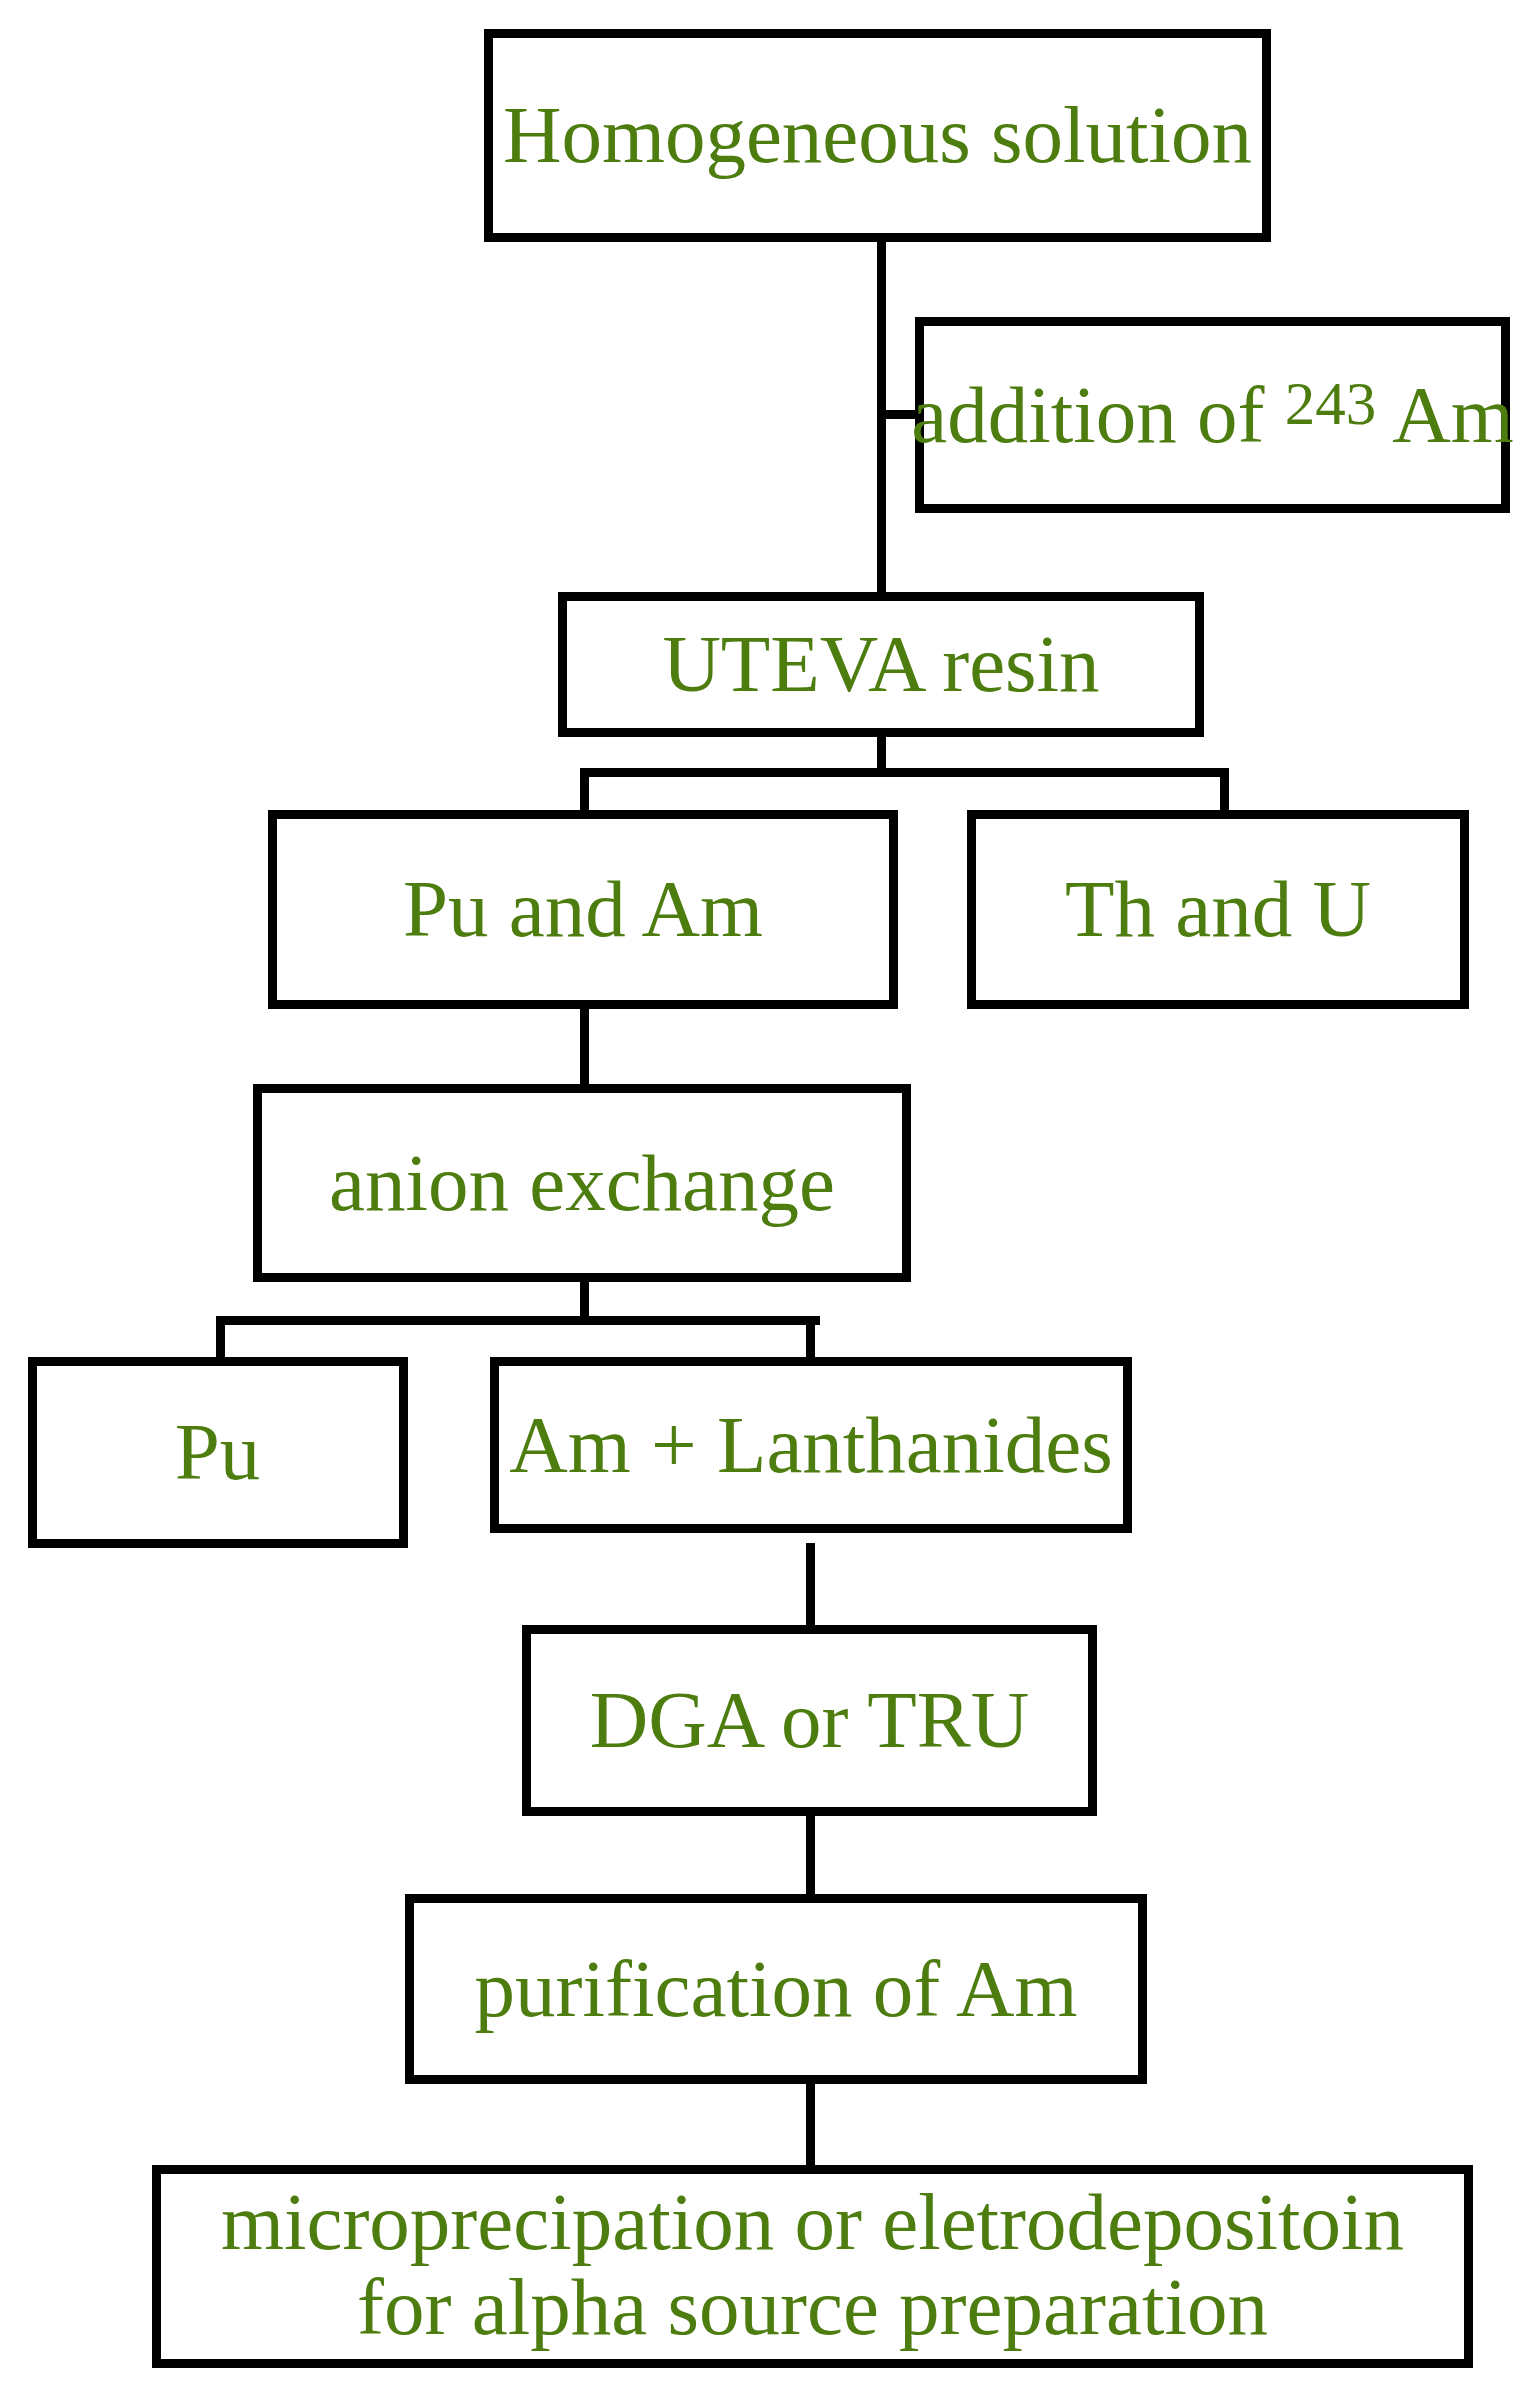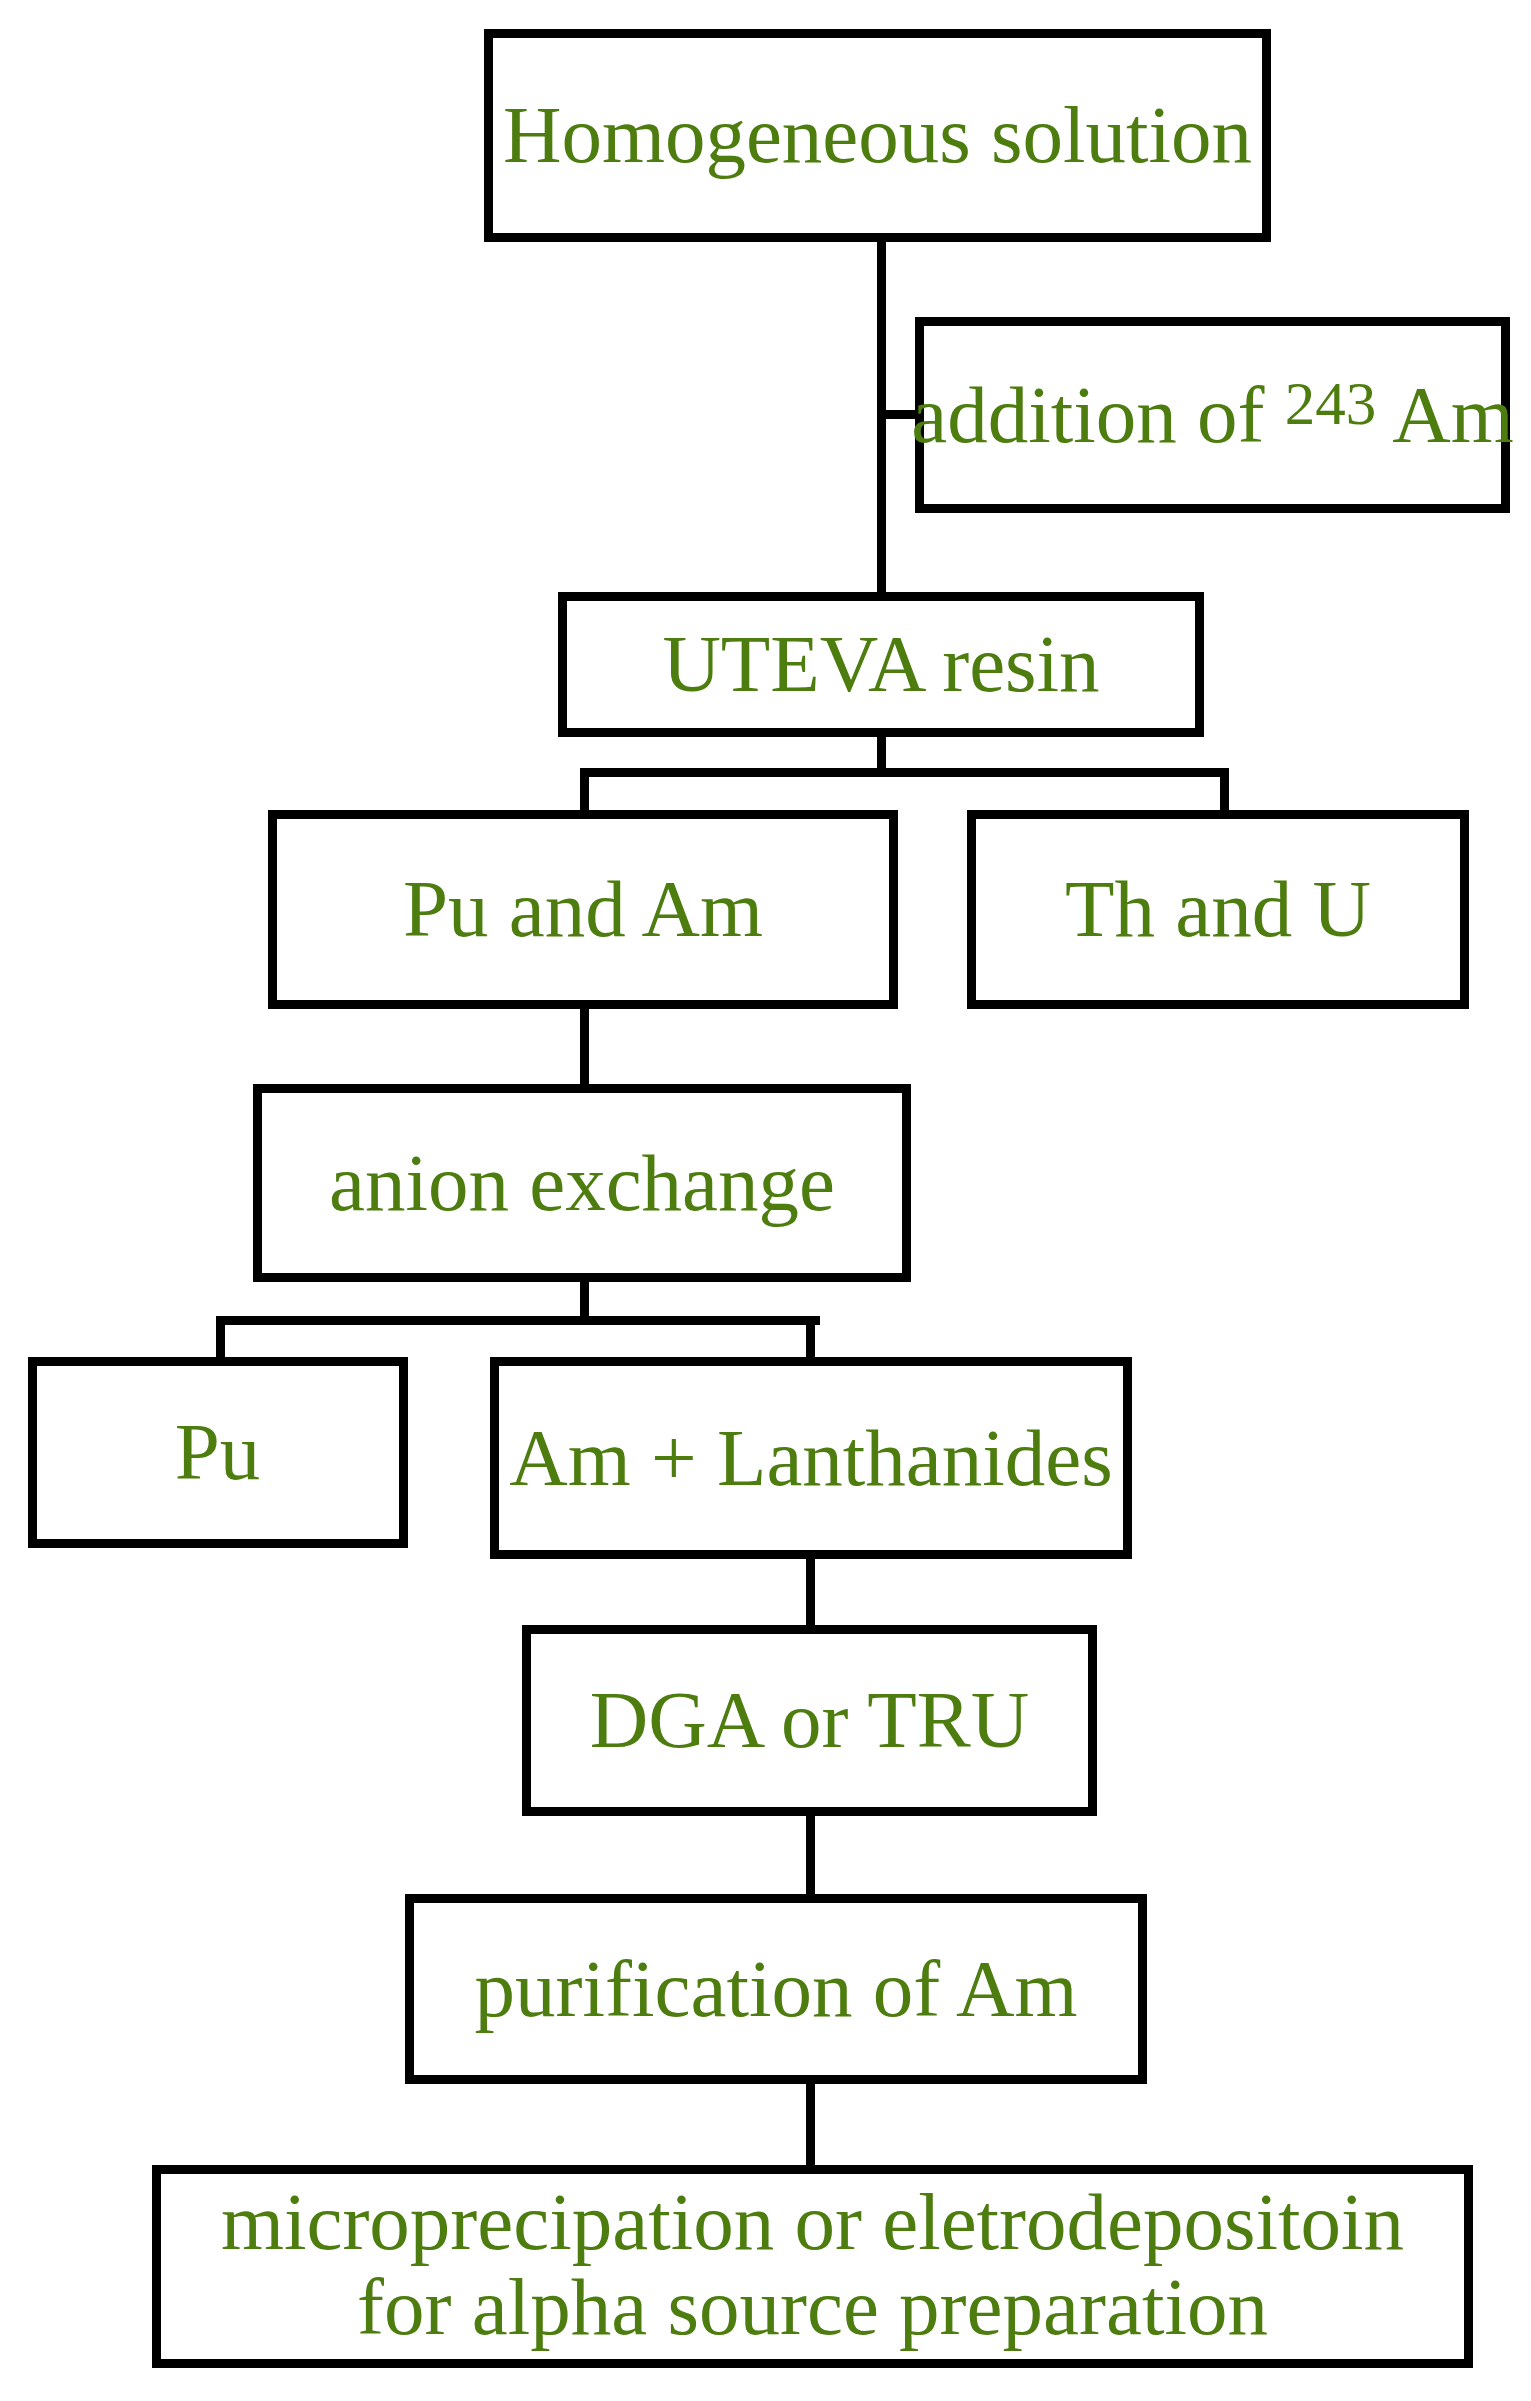--- a/index.html
+++ b/index.html
@@ -88,21 +88,21 @@
   </div>
 
   <div class="node" style="left:27.5px; top:1357px; width:380px; height:191px;">
     <span class="lbl">Pu</span>
   </div>
 
   <div class="node" style="left:253px; top:1084px; width:658px; height:198px;">
     <span class="lbl">anion exchange</span>
   </div>
 
-  <div class="node" style="left:490px; top:1357px; width:642px; height:202px;">
+  <div class="node" style="left:490px; top:1357px; width:642px; height:176px;">
     <span class="lbl">Am + Lanthanides</span>
   </div>
 
   <div class="node" style="left:522px; top:1625px; width:575px; height:191px;">
     <span class="lbl">DGA or TRU</span>
   </div>
 
   <div class="node" style="left:405px; top:1894px; width:742px; height:190px;">
     <span class="lbl">purification of Am</span>
   </div>

